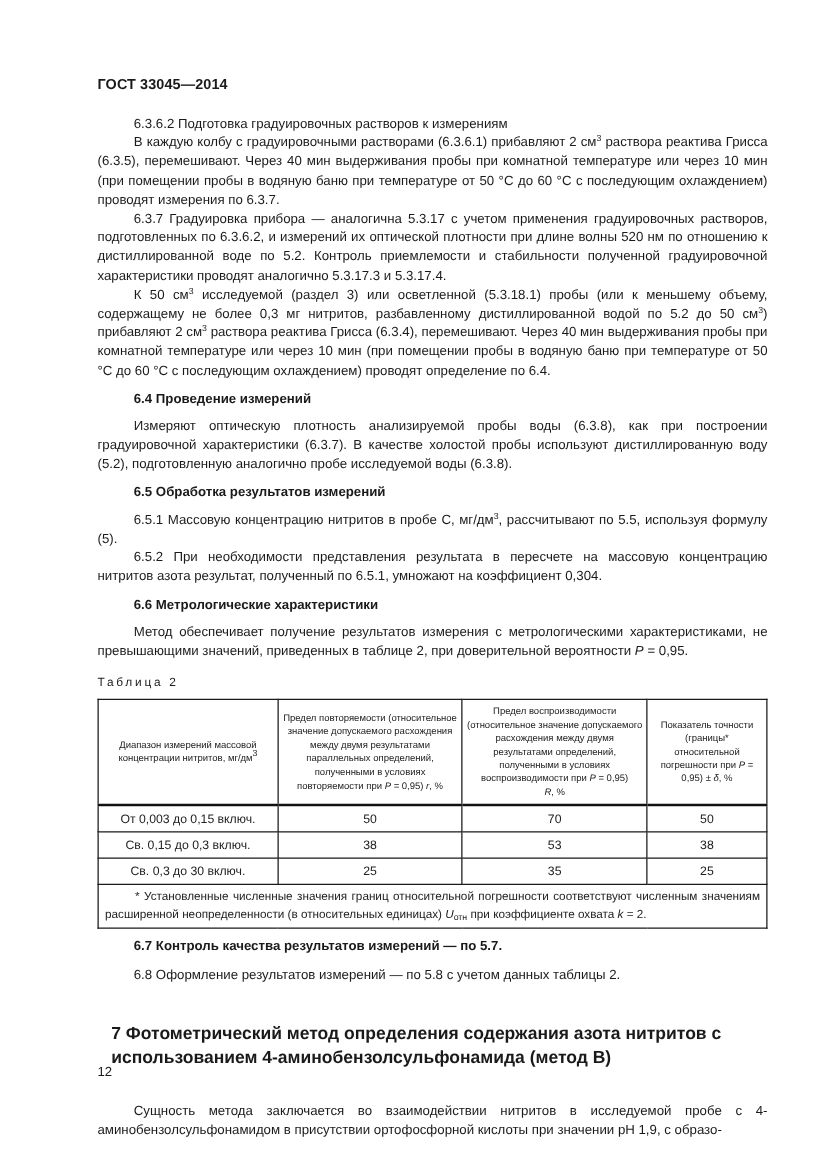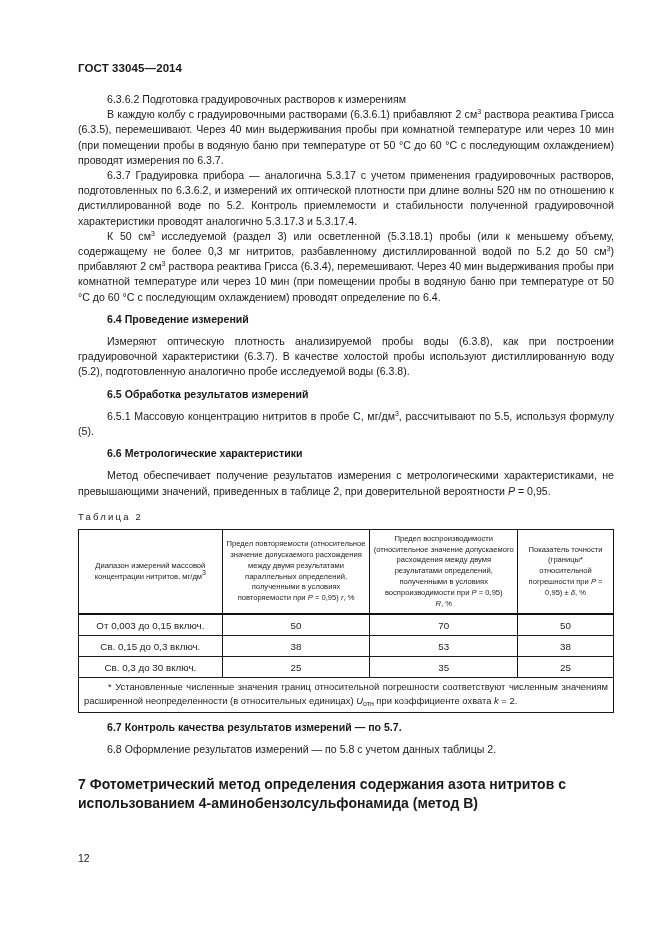--- a/index.html
+++ b/index.html
@@ -15,21 +15,21 @@
   sup { font-size: 7px; line-height: 0; vertical-align: 4px; }
   sub { font-size: 7px; line-height: 0; vertical-align: -2px; }
   .tcap { font-size: 9.5px; letter-spacing: 2.2px; margin: 10px 0 5px 0; }
   table.t { border-collapse: collapse; width: 536px; font-size: 8px; line-height: 11px; color: #222; }
   table.t td { border: 1px solid #1a1a1a; text-align: center; vertical-align: middle; padding: 0 3px; }
   table.t tr.head td { height: 83px; font-size: 7.6px; line-height: 10.8px; }
   table.t tr.head td { border-bottom: 2.5px solid #111; }
   table.t tr.row td { height: 20px; font-size: 9.8px; }
   table.t tr.foot td { text-align: justify; font-size: 9.4px; line-height: 14px; padding: 2px 5px 4px 5px; }
   .foot-in { text-indent: 24px; }
-  .h7 { font-size: 14px; font-weight: bold; line-height: 19px; margin: 0; }
+  .h7 { font-size: 14px; font-weight: bold; line-height: 19px; margin: 11px; }
   .pgnum { position: absolute; left: 78px; top: 852px; font-size: 10.5px; }
   i { font-style: italic; }
 </style>
 </head>
 <body>
 
 <div class="page">
 
   <div class="hdr">ГОСТ 33045—2014</div>
 
@@ -44,20 +44,21 @@
 
     <div class="gap"></div>
     <p class="p b">6.4 Проведение измерений</p>
     <div class="gap"></div>
     <p class="p">Измеряют оптическую плотность анализируемой пробы воды (6.3.8), как при построении градуировочной характеристики (6.3.7). В качестве холостой пробы используют дистиллированную воду (5.2), подготовленную аналогично пробе исследуемой воды (6.3.8).</p>
 
     <div class="gap"></div>
     <p class="p b">6.5 Обработка результатов измерений</p>
     <div class="gap"></div>
     <p class="p"><span>6.5.1 Массовую концентрацию нитритов в пробе С, мг/дм</span><sup>3</sup><span>, рассчитывают по 5.5, используя формулу (5).</span></p>
+    <p class="p">6.5.2 При необходимости представления результата в пересчете на массовую концентрацию нитритов азота результат, полученный по 6.5.1, умножают на коэффициент 0,304.</p>
 
     <div class="gap"></div>
     <p class="p b">6.6 Метрологические характеристики</p>
     <div class="gap"></div>
     <p class="p"><span>Метод обеспечивает получение результатов измерения с метрологическими характеристиками, не превышающими значений, приведенных в таблице 2, при доверительной вероятности </span><i>P</i><span> = 0,95.</span></p>
 
     <div class="tcap">Таблица 2</div>
 
     <table class="t">
       <colgroup>
@@ -103,16 +104,17 @@
     <p class="p b">6.7 Контроль качества результатов измерений — по 5.7.</p>
     <div class="gap"></div>
     <p class="p">6.8 Оформление результатов измерений — по 5.8 с учетом данных таблицы 2.</p>
 
     <div class="gap2"></div>
     <div class="gap2"></div>
     <p class="h7">7 Фотометрический метод определения содержания азота нитритов с использованием 4-аминобензолсульфонамида (метод В)</p>
 
     <div class="gap2"></div>
     <div class="gap"></div>
+    <p class="p" style="text-align-last: left;">Сущность метода заключается во взаимодействии нитритов в исследуемой пробе с 4-аминобензолсульфонамидом в присутствии ортофосфорной кислоты при значении рН 1,9, с образо-</p>
   </div>
 
   <div class="pgnum">12</div>
 </div>
 
 </body></html>

